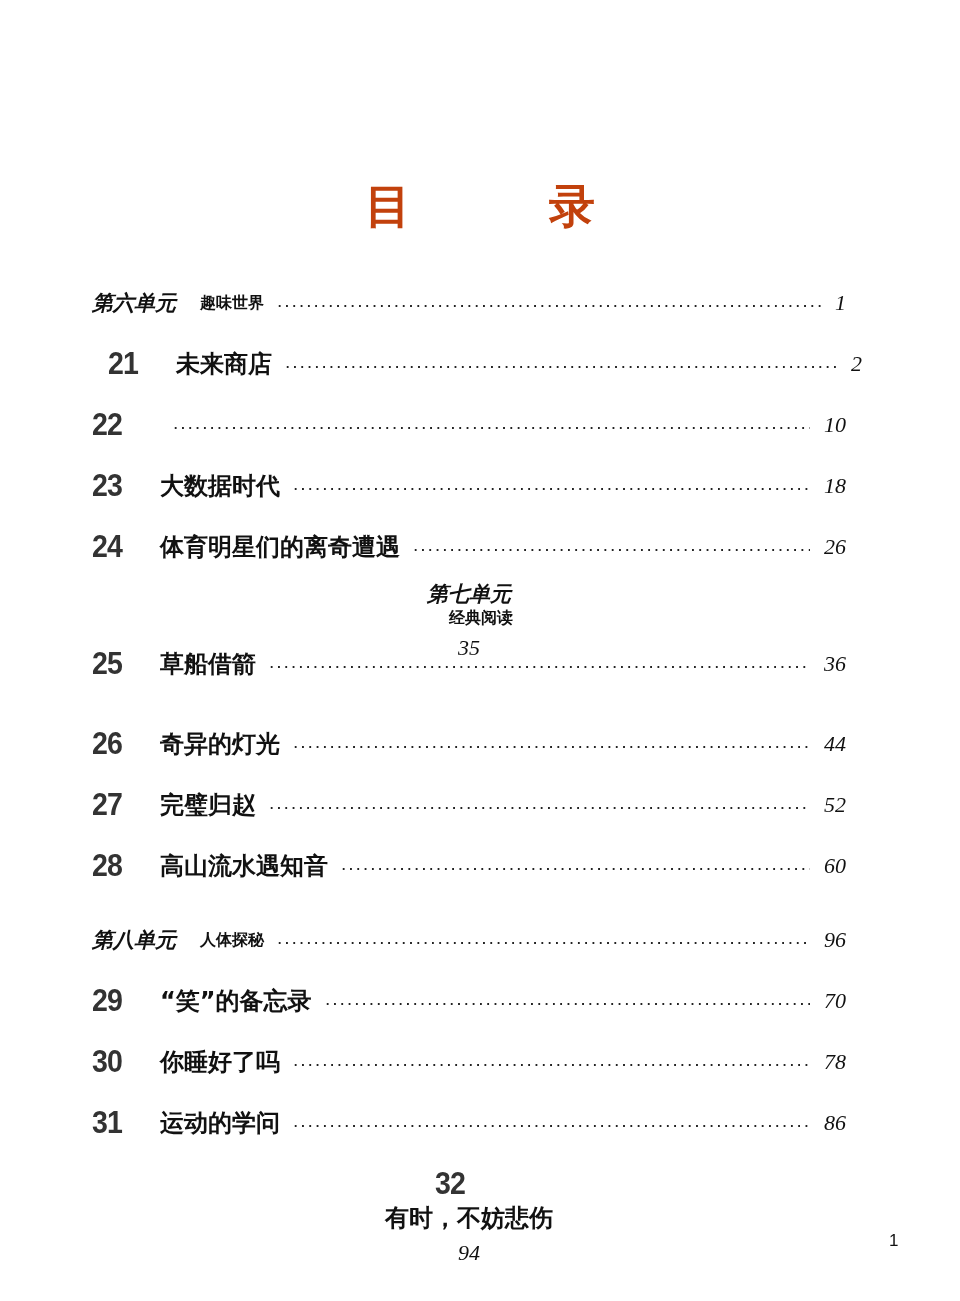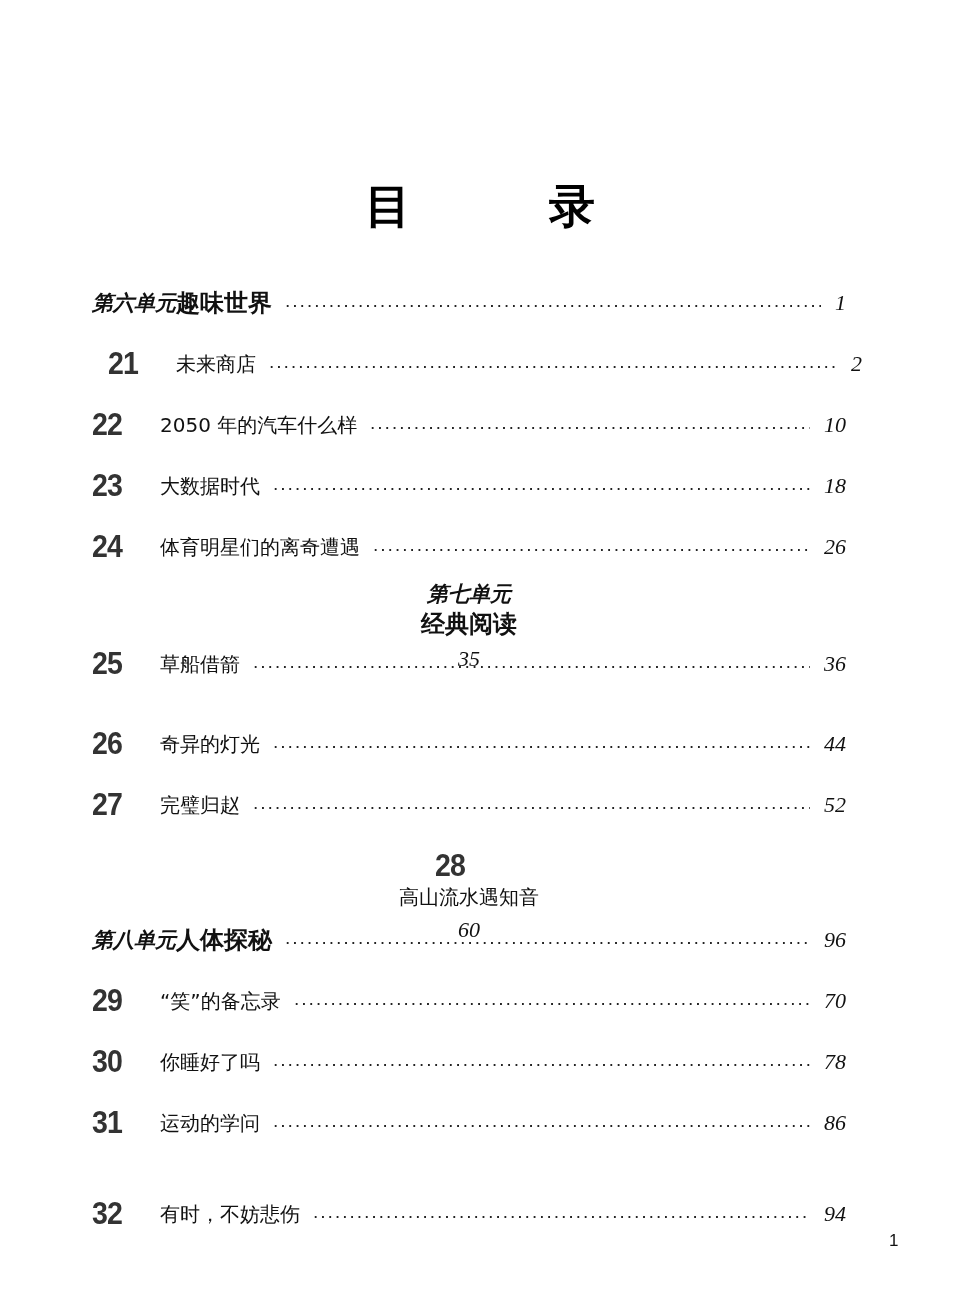--- a/index.html
+++ b/index.html
@@ -20,56 +20,57 @@
       left: 0;
       width: 960px;
       top: 176px;
       text-align: center;
       font-size: 46px;
       font-weight: bold;
       letter-spacing: 46px;
       padding-left: 46px;
       box-sizing: border-box;
       line-height: 60px;
-      color: #000000;
+      color: #c2410c;
     }
     .toc-row {
       position: absolute;
       left: 92px;
       width: 754px;
       height: 36px;
       display: flex;
       align-items: center;
     }
     .unit-label {
       font-size: 21px;
       font-weight: bold;
       white-space: pre;
       color: #111;
       letter-spacing: 0px;
       font-style: italic;
     }
     .unit-title {
-      font-size: 24px;
+      font-size: 16px;
       font-weight: bold;
+      margin-left: 24px;
       color: #111;
     }
     .lesson-num {
       width: 68px;
       font-family: "Liberation Sans", sans-serif;
       font-weight: bold;
       font-size: 31px;
       color: #333333;
       letter-spacing: -1px;
       transform: scaleX(0.92);
       transform-origin: left center;
     }
     .lesson-title {
-      font-size: 20px;
-      font-weight: normal;
+      font-size: 24px;
+      font-weight: bold;
       color: #111;
       white-space: nowrap;
     }
     .leader {
       flex: 1;
       height: 4px;
       margin: 6px 14px 0 12px;
       background-image: radial-gradient(circle, #222 1.1px, transparent 1.3px);
       background-size: 7.3px 4px;
       background-repeat: repeat-x;
@@ -104,21 +105,20 @@
   <span class="page-num">1</span>
 </div>
 <div class="toc-row" style="top:346px;margin-left:16px;">
   <span class="lesson-num">21</span>
   <span class="lesson-title">未来商店</span>
   <span class="leader"></span>
   <span class="page-num">2</span>
 </div>
 <div class="toc-row" style="top:407px;">
   <span class="lesson-num">22</span>
-  <span class="lesson-title">2050 年的汽车什么样</span>
   <span class="leader"></span>
   <span class="page-num">10</span>
 </div>
 <div class="toc-row" style="top:468px;">
   <span class="lesson-num">23</span>
   <span class="lesson-title">大数据时代</span>
   <span class="leader"></span>
   <span class="page-num">18</span>
 </div>
 <div class="toc-row" style="top:529px;">
@@ -145,21 +145,21 @@
   <span class="lesson-title">奇异的灯光</span>
   <span class="leader"></span>
   <span class="page-num">44</span>
 </div>
 <div class="toc-row" style="top:787px;">
   <span class="lesson-num">27</span>
   <span class="lesson-title">完璧归赵</span>
   <span class="leader"></span>
   <span class="page-num">52</span>
 </div>
-<div class="toc-row" style="top:848px;flex-direction:column;">
+<div class="toc-row" style="top:848px;">
   <span class="lesson-num">28</span>
   <span class="lesson-title">高山流水遇知音</span>
   <span class="leader"></span>
   <span class="page-num">60</span>
 </div>
 
 <div class="toc-row" style="top:922px;">
   <span class="unit-label">第八单元</span>
   <span class="unit-title">人体探秘</span>
   <span class="leader"></span>
@@ -176,20 +176,20 @@
   <span class="lesson-title">你睡好了吗</span>
   <span class="leader"></span>
   <span class="page-num">78</span>
 </div>
 <div class="toc-row" style="top:1105px;">
   <span class="lesson-num">31</span>
   <span class="lesson-title">运动的学问</span>
   <span class="leader"></span>
   <span class="page-num">86</span>
 </div>
-<div class="toc-row" style="top:1196px;">
+<div class="toc-row" style="top:1166px;flex-direction:column;">
   <span class="lesson-num">32</span>
   <span class="lesson-title">有时，不妨悲伤</span>
   <span class="leader"></span>
   <span class="page-num">94</span>
 </div>
 
 <div class="footer-page">1</div>
 
 </body></html>

